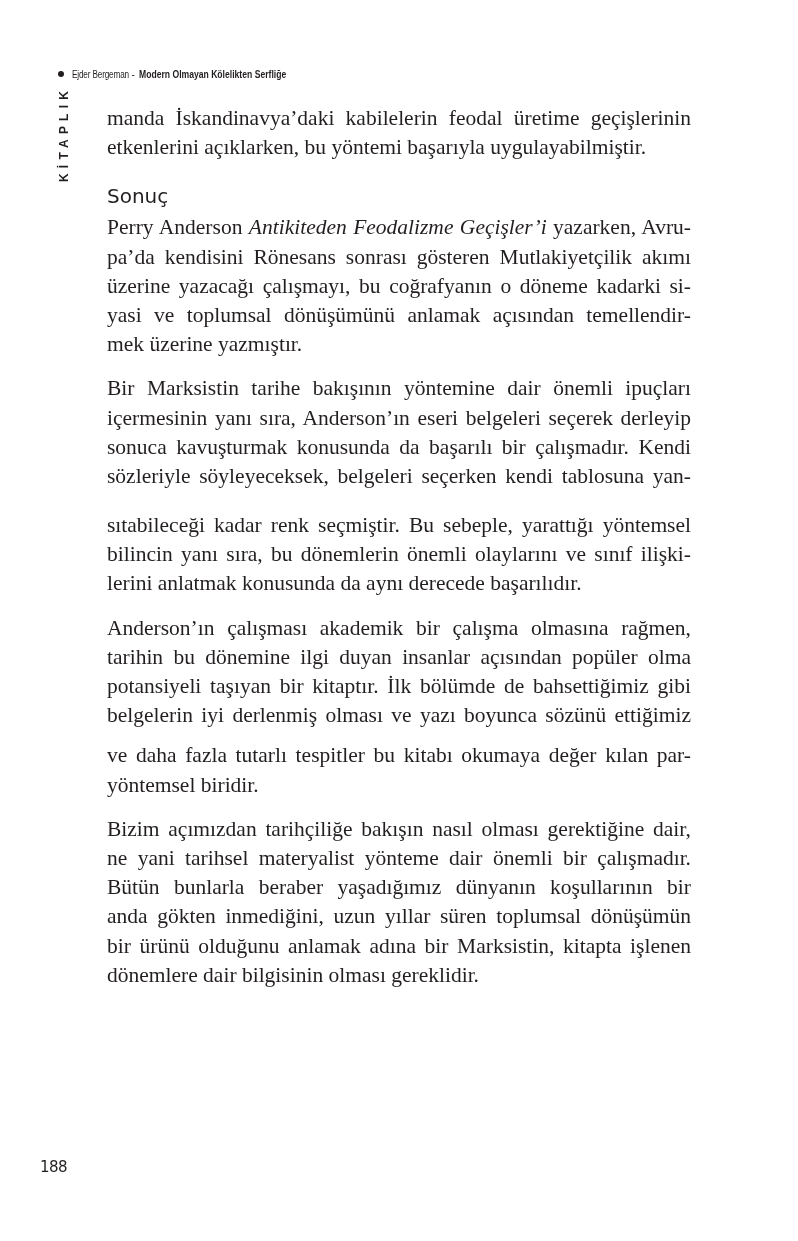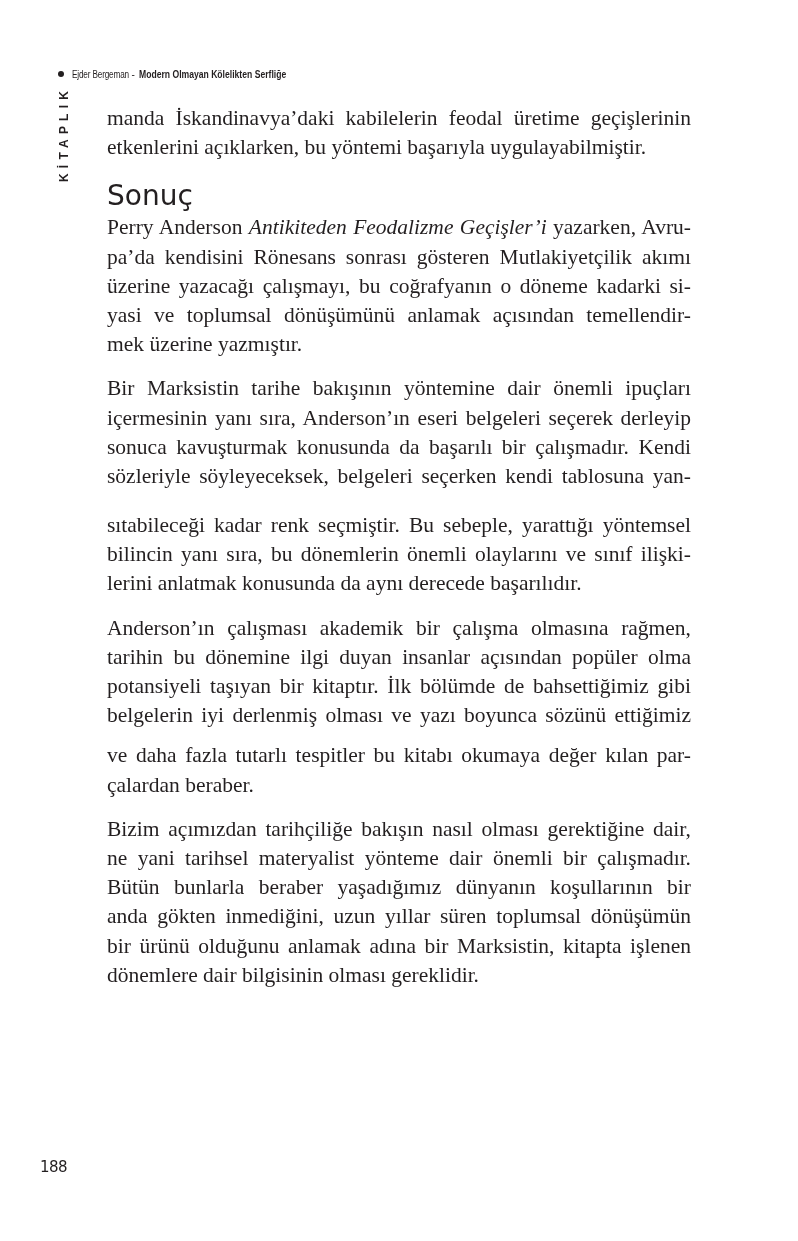--- a/index.html
+++ b/index.html
@@ -88,21 +88,21 @@
       text-align: justify;
       text-align-last: justify;
       white-space: nowrap;
       height: 29.2px;
     }
     .content .line.last {
       text-align-last: left;
     }
     .section-title {
       font-family: "DejaVu Sans", "Liberation Sans", sans-serif;
-      font-size: 28px;
+      font-size: 20px;
       font-weight: normal;
       margin: 19px 0 2px 0;
       line-height: 30px;
       color: #231f20;
     }
     .page-number {
       position: absolute;
       left: 40px;
       top: 1158px;
       font-family: "DejaVu Sans", "Liberation Sans", sans-serif;
@@ -148,21 +148,21 @@
         <span class="line" style="display: block; margin-top: 20px;">sıtabileceği kadar renk seçmiştir. Bu sebeple, yarattığı yöntemsel</span>
         <span class="line" style="display: block;">bilincin yanı sıra, bu dönemlerin önemli olaylarını ve sınıf ilişki-</span>
         <span class="line last" style="display: block;">lerini anlatmak konusunda da aynı derecede başarılıdır.</span>
       </p>
       <p class="para">
         <span class="line" style="display: block;">Anderson’ın çalışması akademik bir çalışma olmasına rağmen,</span>
         <span class="line" style="display: block;">tarihin bu dönemine ilgi duyan insanlar açısından popüler olma</span>
         <span class="line" style="display: block;">potansiyeli taşıyan bir kitaptır. İlk bölümde de bahsettiğimiz gibi</span>
         <span class="line" style="display: block;">belgelerin iyi derlenmiş olması ve yazı boyunca sözünü ettiğimiz</span>
         <span class="line" style="display: block; margin-top: 11px;">ve daha fazla tutarlı tespitler bu kitabı okumaya değer kılan par-</span>
-        <span class="line last" style="display: block;">çalardan beraber.</span>
+        <span class="line last" style="display: block;">yöntemsel biridir.</span>
       </p>
       <p class="para">
         <span class="line" style="display: block;">Bizim açımızdan tarihçiliğe bakışın nasıl olması gerektiğine dair,</span>
         <span class="line" style="display: block;">ne yani tarihsel materyalist yönteme dair önemli bir çalışmadır.</span>
         <span class="line" style="display: block;">Bütün bunlarla beraber yaşadığımız dünyanın koşullarının bir</span>
         <span class="line" style="display: block;">anda gökten inmediğini, uzun yıllar süren toplumsal dönüşümün</span>
         <span class="line" style="display: block;">bir ürünü olduğunu anlamak adına bir Marksistin, kitapta işlenen</span>
         <span class="line last" style="display: block;">dönemlere dair bilgisinin olması gereklidir.</span>
       </p>
     </div>

